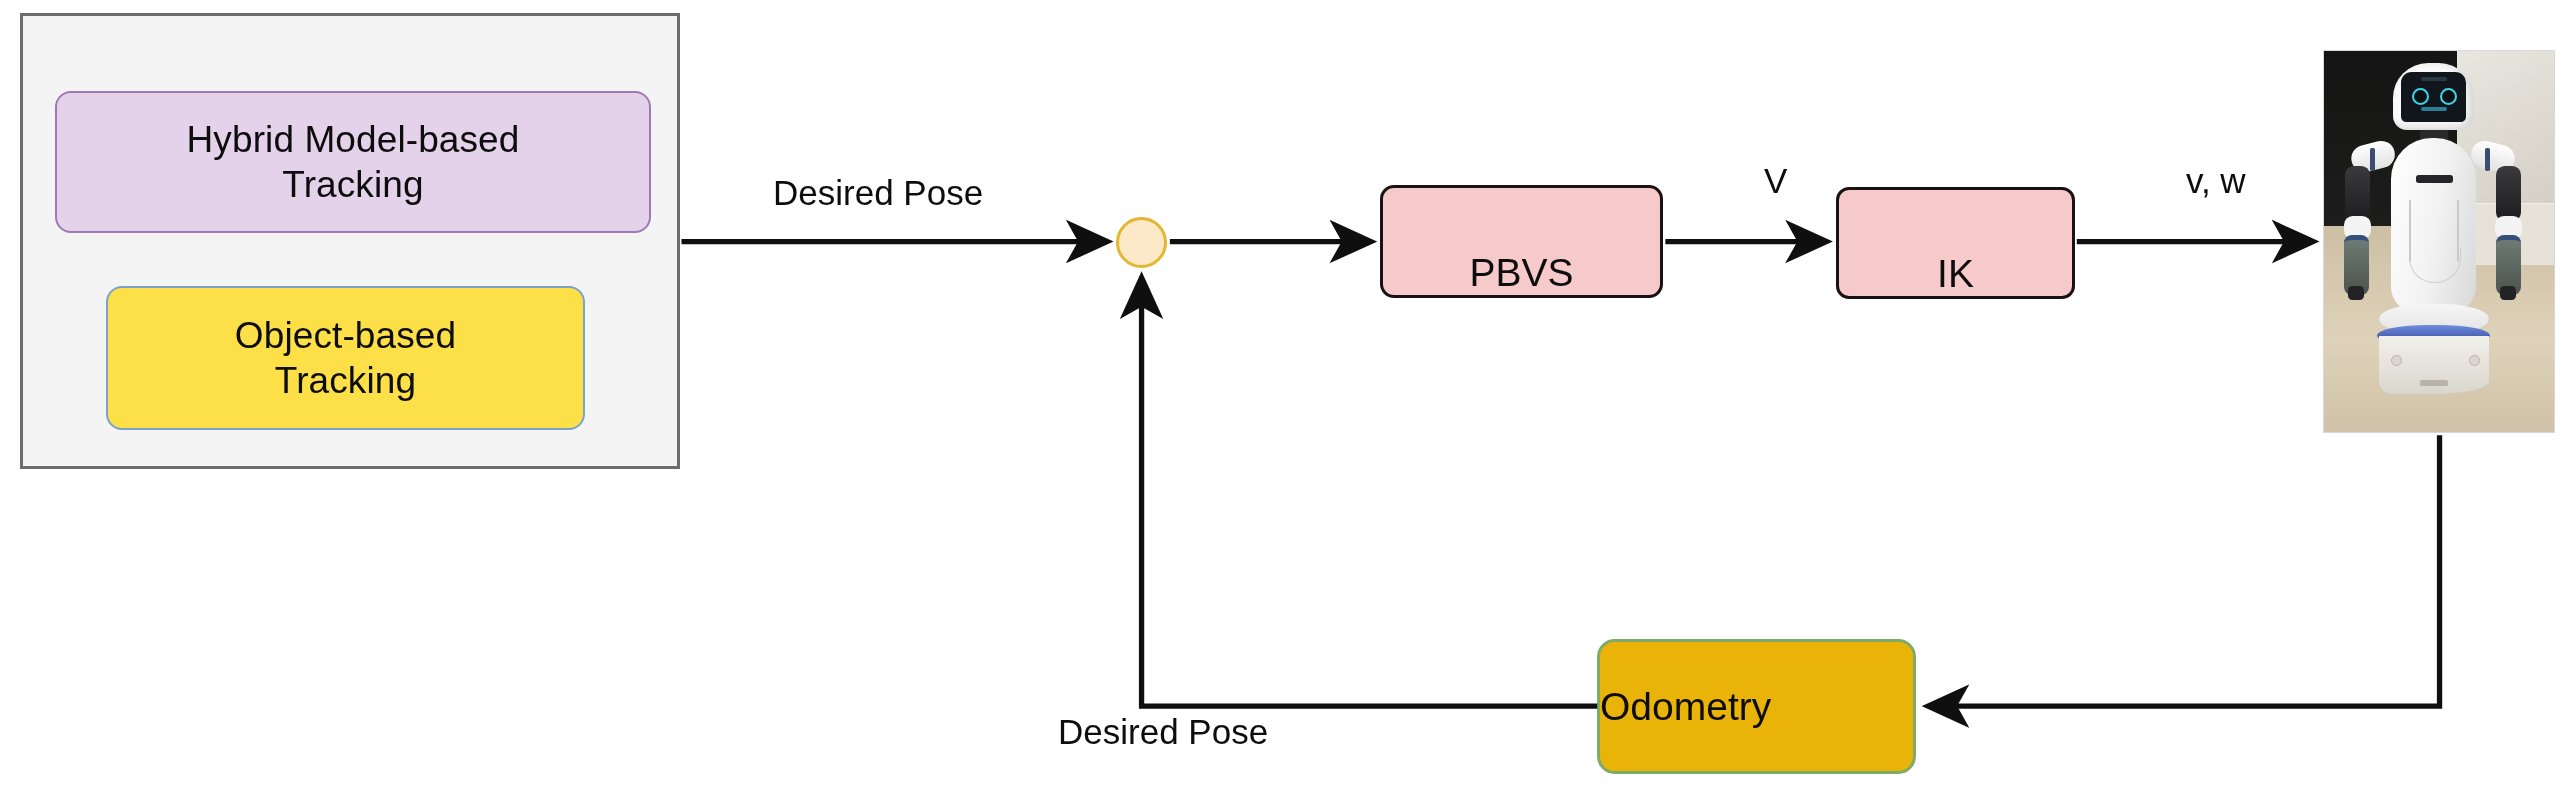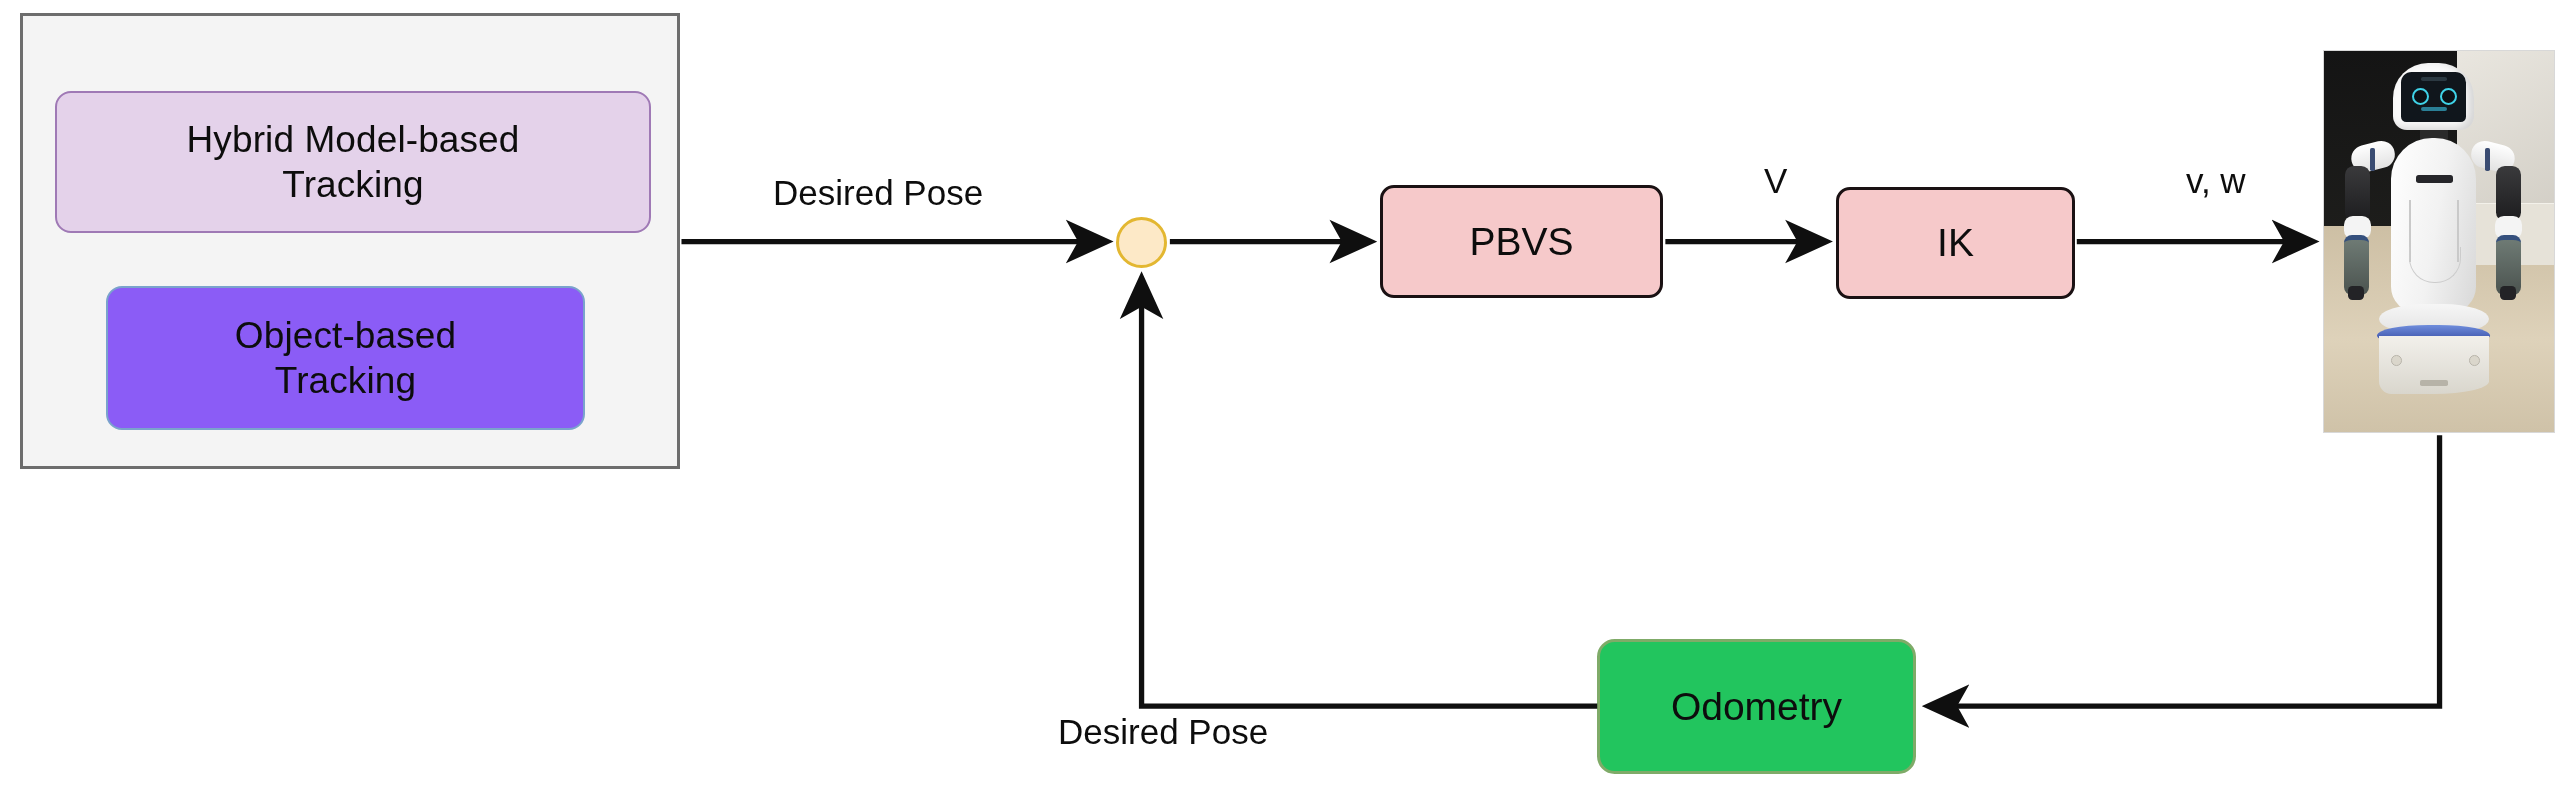--- a/index.html
+++ b/index.html
@@ -60,51 +60,50 @@
     height: 142px;
     background: #e4d2ea;
     border: 2.7px solid #9f79b5;
     margin-top: 36px;
   }
   #object-tracking-box {
     left: 106px;
     top: 286px;
     width: 479px;
     height: 144px;
-    background: #8b5cf6;
+    background: #fde047;
     border: 2.7px solid #7aa3cc;
   }
   
   .process {
     position: absolute;
     box-sizing: border-box;
     display: flex;
-    align-items: center;
+    align-items: flex-end;
     justify-content: center;
     border-radius: 14px;
     background: #f6c9ca;
     border: 3.5px solid #1a1113;
     font-size: 39px;
     color: #0d0d0d;
   }
   #pbvs-box { left: 1380px; top: 185px; width: 283px; height: 113px; }
-  #ik-box   { left: 1836px; top: 187px; width: 239px; height: 112px; }
+  #ik-box   { left: 1836px; top: 187px; width: 239px; height: 112px; border-radius: 13px; }
   
   #odometry-box {
     position: absolute;
     left: 1597px;
     top: 639px;
     width: 319px;
     height: 135px;
     box-sizing: border-box;
     display: flex;
     align-items: center;
-    justify-content: center;
     border-radius: 17.7px;
-    background: #22c55e;
+    background: #eab308;
     border: 3.5px solid #7fab68;
     font-size: 39px;
     color: #0d0d0d;
   }
   
   #sum-junction {
     position: absolute;
     left: 1116px;
     top: 217px;
     width: 51px;

